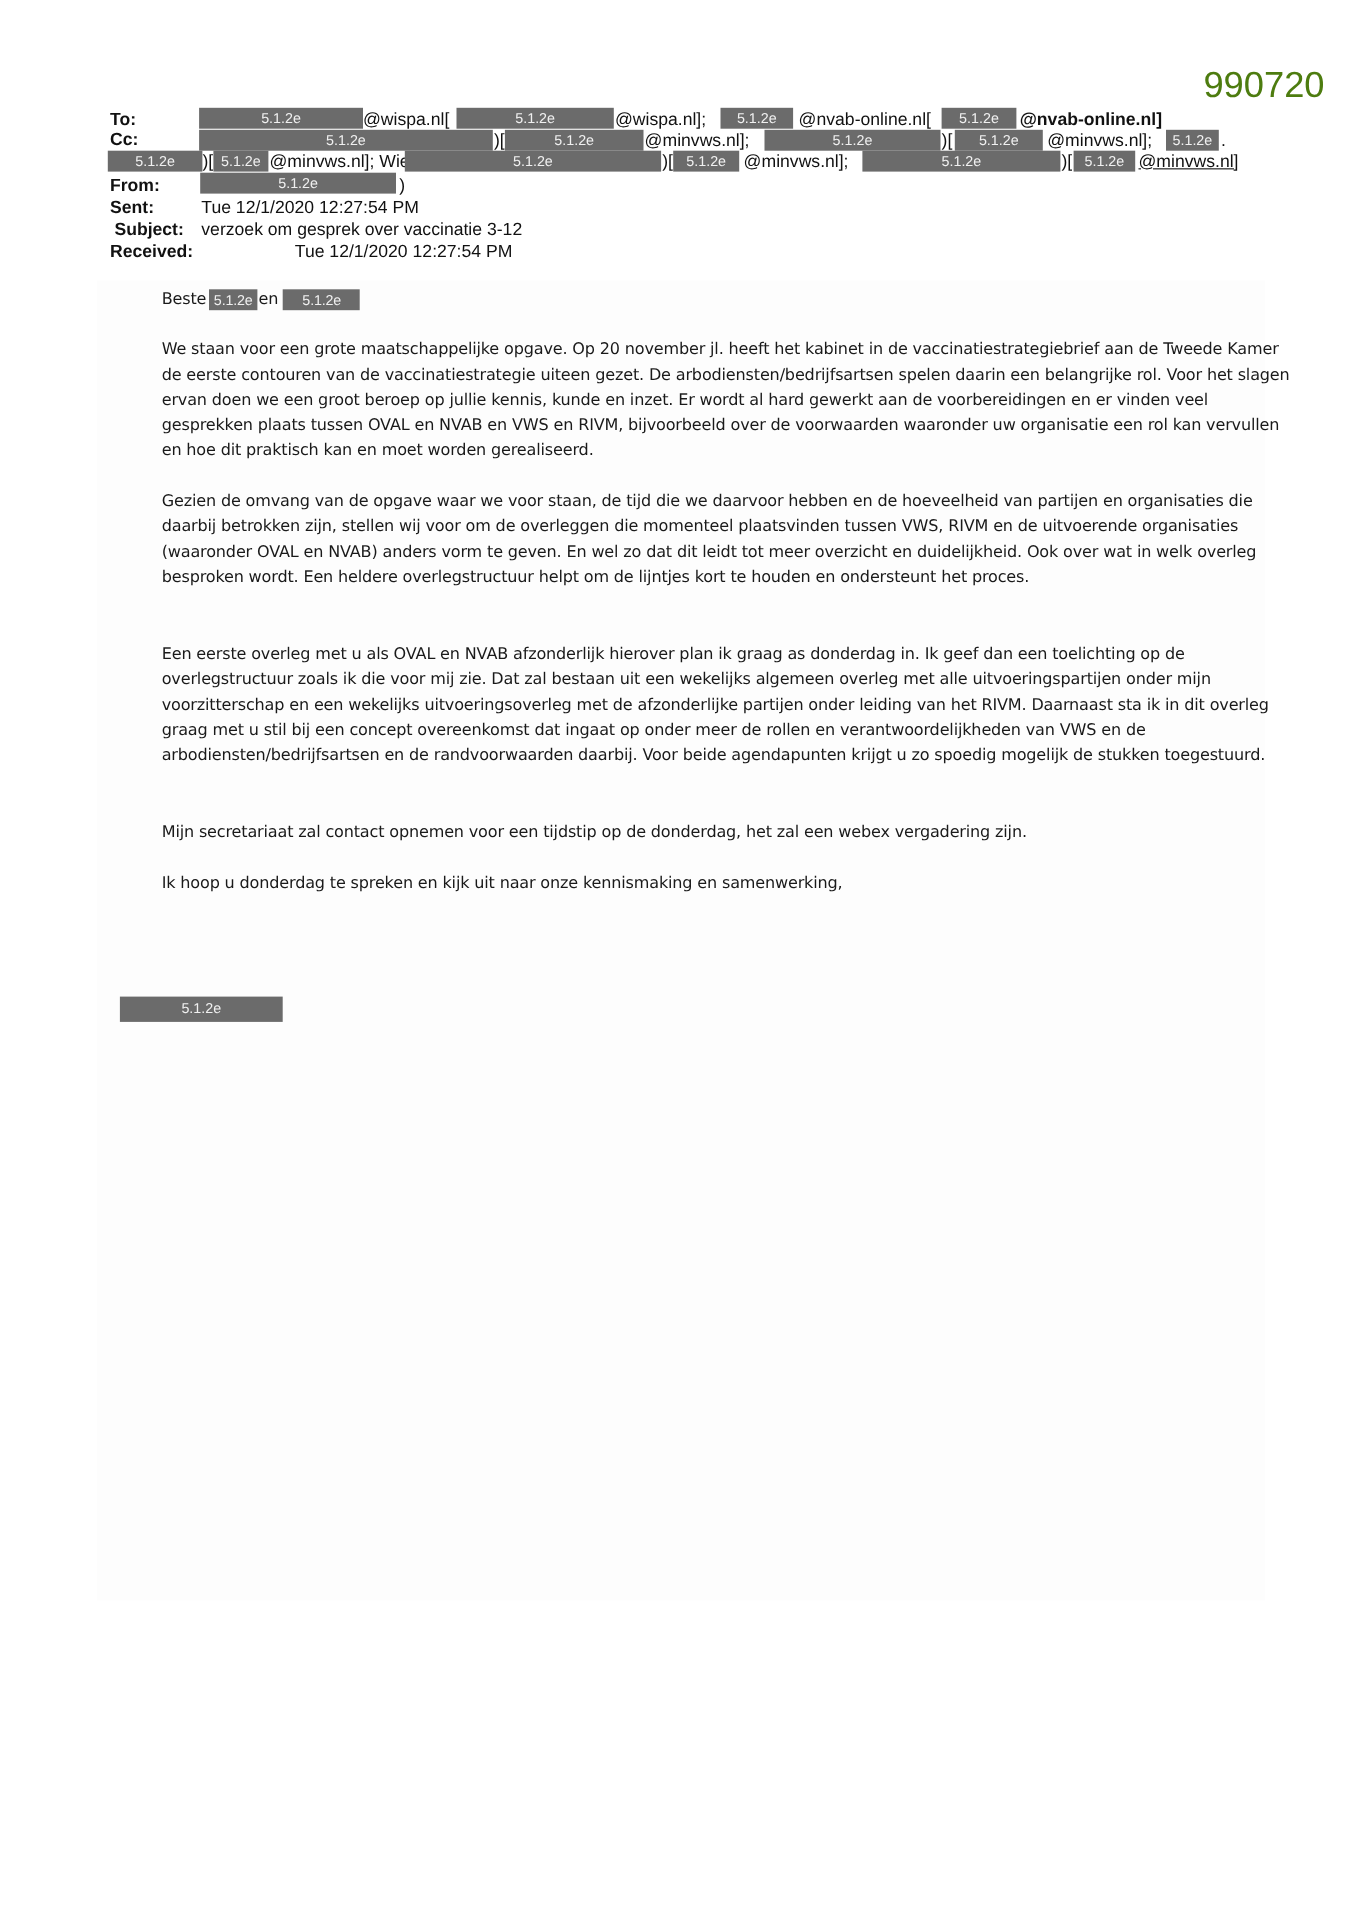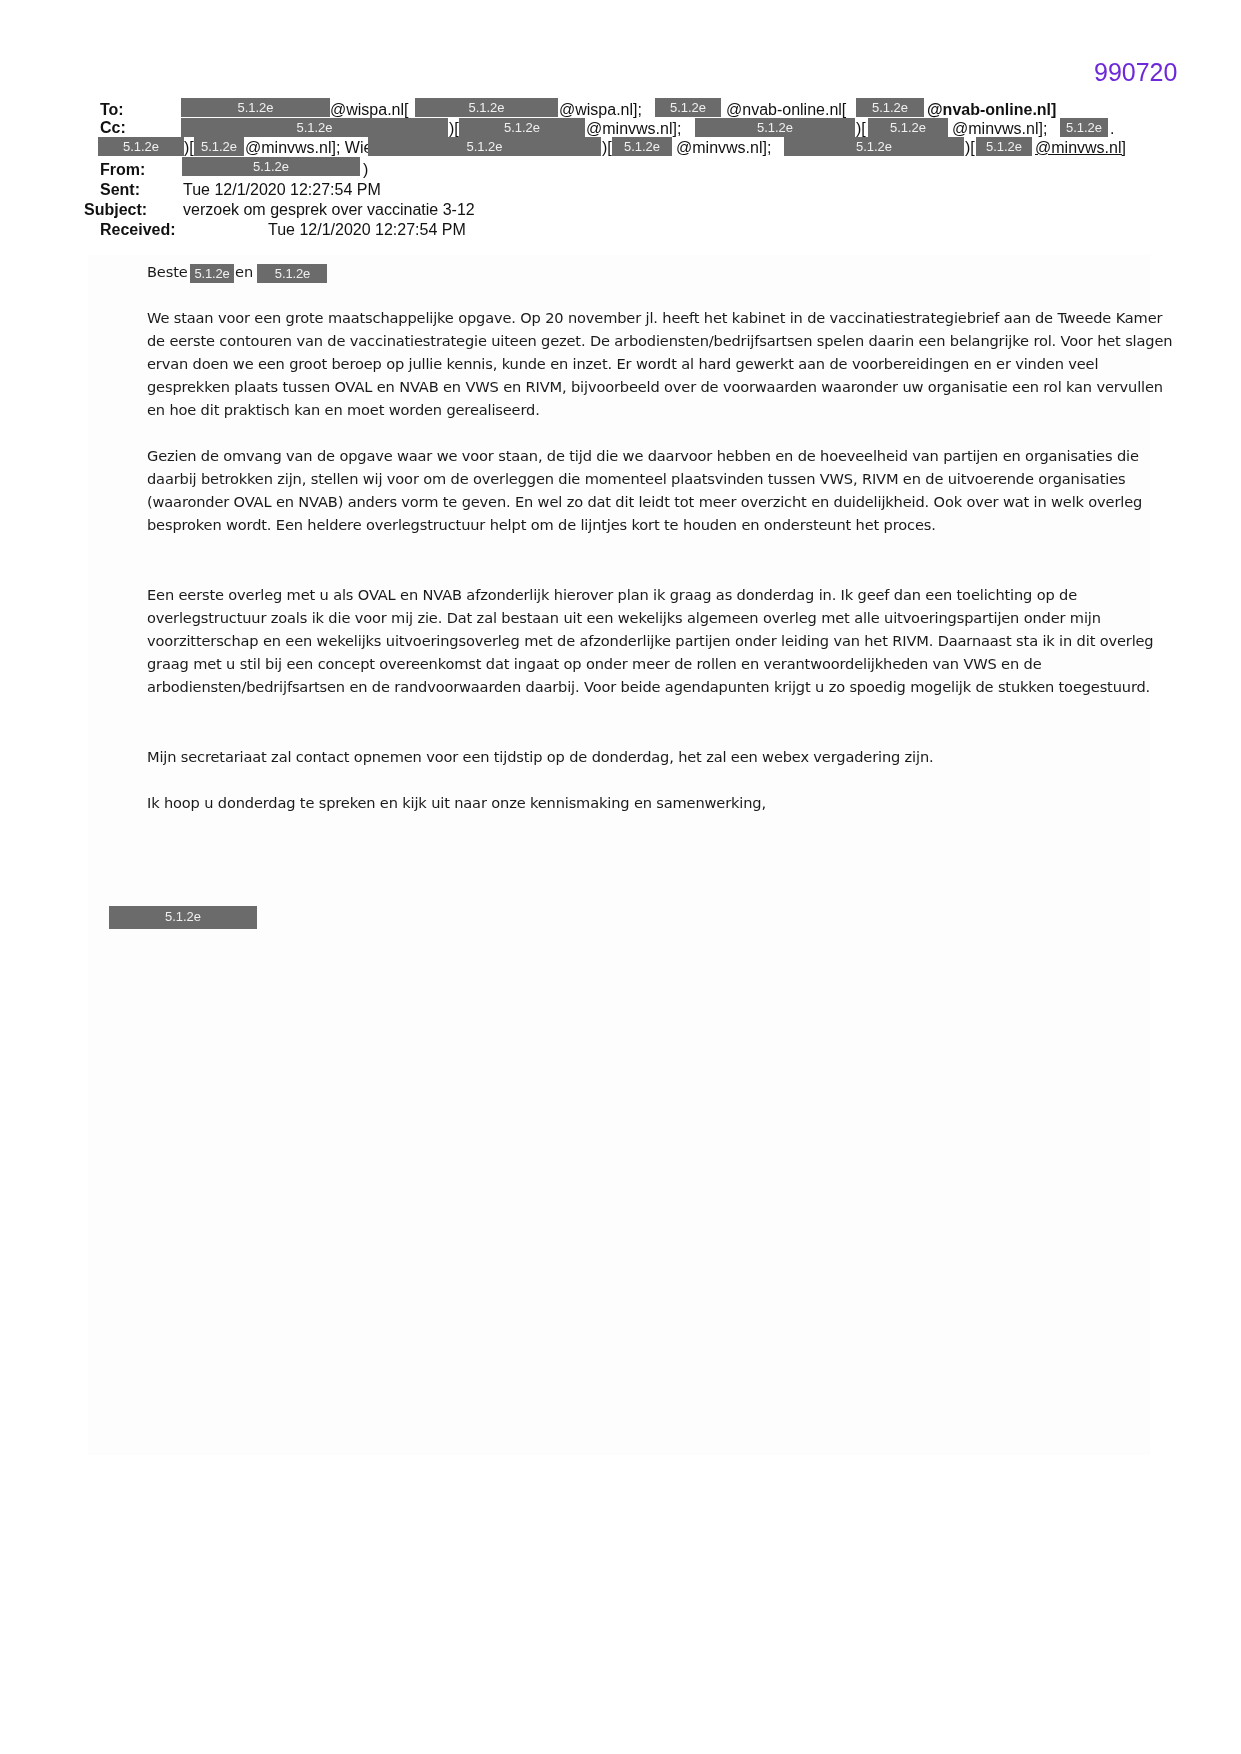--- a/index.html
+++ b/index.html
@@ -1,38 +1,38 @@
 <!DOCTYPE html>
 <html><head>
 <meta charset="utf-8">
 <style>
   html, body { margin: 0; padding: 0; background: #ffffff; }
   body { width: 1241px; height: 1754px; position: relative; overflow: hidden; }
   .page { position: absolute; left: 0; top: 0; width: 1241px; height: 1754px; background: #ffffff; }
   .scan-area { position: absolute; left: 88px; top: 255px; width: 1062px; height: 1200px; background: #fdfdfd; }
-  .doc-number { position: absolute; left: 1094px; top: 58px; font-family: "Liberation Sans", sans-serif; font-size: 25px; color: #6d28d9; }
+  .doc-number { position: absolute; left: 1094px; top: 58px; font-family: "Liberation Sans", sans-serif; font-size: 33px; color: #4d7c0f; }
   .hdr { position: absolute; font-family: "Liberation Sans", sans-serif; font-size: 16px; color: #111; white-space: nowrap; line-height: 19px; }
   .lbl { position: absolute; font-family: "Liberation Sans", sans-serif; font-size: 16px; font-weight: bold; color: #111; line-height: 19px; }
   .redact { position: absolute; background: #6b6b6b; color: #f0f0f0; font-family: "Liberation Sans", sans-serif; font-size: 13px; text-align: center; line-height: 19px; height: 19px; }
   .redact.inline { position: relative; display: inline-block; vertical-align: middle; }
   .para { position: absolute; left: 111px; width: 1035px; font-family: "DejaVu Sans", sans-serif; font-size: 14.6px; color: #1a1a1a; line-height: 23px; letter-spacing: -0.15px; margin-left: 36px; }
 </style>
 </head>
 <body>
 
 <div class="page">
   <div class="scan-area"></div>
 
   <div class="doc-number">990720</div>
 
   <div class="lbl" style="left:100px; top:100px;">To:</div>
   <div class="lbl" style="left:100px; top:118px;">Cc:</div>
   <div class="lbl" style="left:100px; top:160px;">From:</div>
   <div class="lbl" style="left:100px; top:180px;">Sent:</div>
-  <div class="lbl" style="left:84px; top:200px;">Subject:</div>
+  <div class="lbl" style="left:104px; top:200px;">Subject:</div>
   <div class="lbl" style="left:100px; top:220px;">Received:</div>
 
   <div class="redact" style="left:181px; top:98px; width:149px;">5.1.2e</div>
   <div class="hdr" style="left:330px; top:100px;">@wispa.nl[</div>
   <div class="redact" style="left:415px; top:98px; width:143px;">5.1.2e</div>
   <div class="hdr" style="left:559px; top:100px;">@wispa.nl];</div>
   <div class="redact" style="left:655px; top:98px; width:66px;">5.1.2e</div>
   <div class="hdr" style="left:726px; top:100px;">@nvab-online.nl[</div>
   <div class="redact" style="left:856px; top:98px; width:68px;">5.1.2e</div>
   <div class="hdr" style="left:927px; top:100px;font-weight:bold;">@nvab-online.nl]</div>

